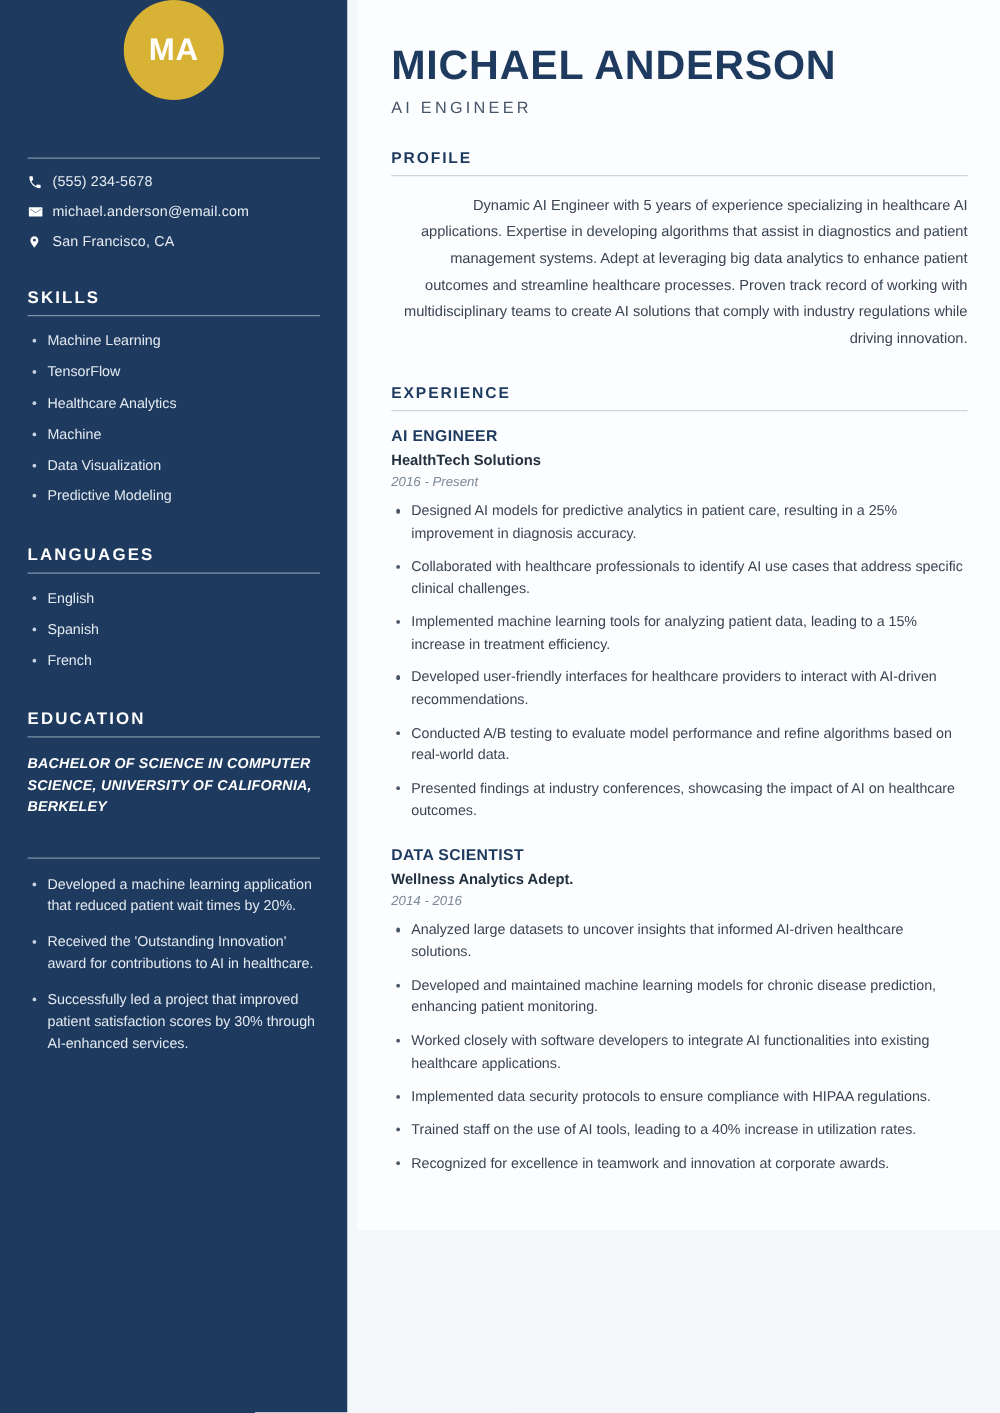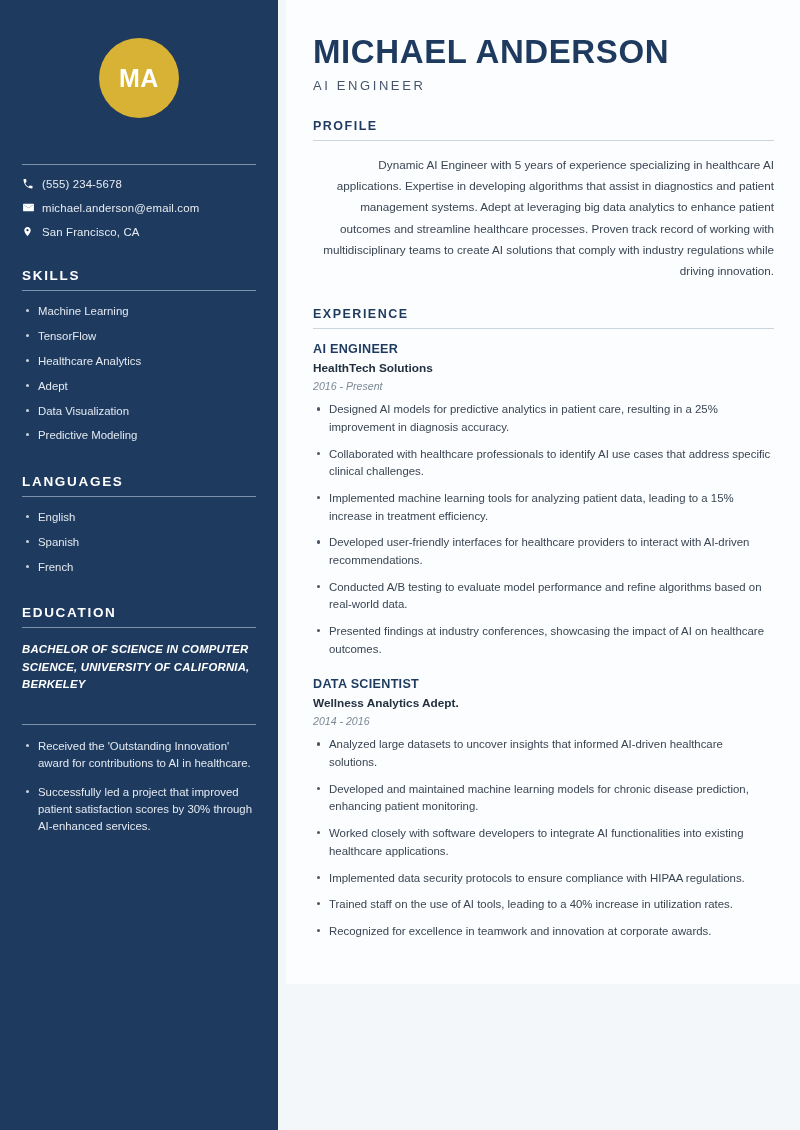--- a/index.html
+++ b/index.html
@@ -12,21 +12,21 @@
   .page { position:relative; width:800px; height:1130px; display:flex; background:#f4f7f9; }
 
   
   .sidebar {
     width:278px; min-width:278px;
     background:#1e3a5f;
     color:#ffffff;
     padding:0 22px;
     height:1130px;
   }
-  .avatar-wrap { display:flex; justify-content:center; padding-top:38px; }
+  .avatar-wrap { display:flex; justify-content:center; }
   .avatar {
     width:80px; height:80px; border-radius:50%;
     background:#d8b234;
     display:flex; align-items:center; justify-content:center;
     color:#ffffff; font-size:25px; font-weight:bold; letter-spacing:0.5px;
   }
   .side-section { margin-top:30px; }
   .side-section.first { margin-top:46px; }
   .side-h {
     font-size:13.5px; font-weight:bold; letter-spacing:1.7px;
@@ -154,21 +154,21 @@
       </div>
     </section>
 
     <section class="side-section">
       <div class="side-h">SKILLS</div>
       <div class="side-rule"></div>
       <ul class="side-list">
         <li>Machine Learning</li>
         <li>TensorFlow</li>
         <li>Healthcare Analytics</li>
-        <li>Adept</li>
+        <li>Machine</li>
         <li>Data Visualization</li>
         <li>Predictive Modeling</li>
       </ul>
     </section>
 
     <section class="side-section">
       <div class="side-h">LANGUAGES</div>
       <div class="side-rule"></div>
       <ul class="side-list">
         <li>English</li>
@@ -179,20 +179,21 @@
 
     <section class="side-section">
       <div class="side-h">EDUCATION</div>
       <div class="side-rule"></div>
       <div class="edu-text">BACHELOR OF SCIENCE IN COMPUTER SCIENCE, UNIVERSITY OF CALIFORNIA, BERKELEY</div>
     </section>
 
     <section class="side-section">
       <div class="side-rule"></div>
       <ul class="ach-list">
+        <li>Developed a machine learning application that reduced patient wait times by 20%.</li>
         <li>Received the 'Outstanding Innovation' award for contributions to AI in healthcare.</li>
         <li>Successfully led a project that improved patient satisfaction scores by 30% through AI-enhanced services.</li>
       </ul>
     </section>
 
   </aside>
 
   <div class="gap"></div>
 
   <main class="main">

